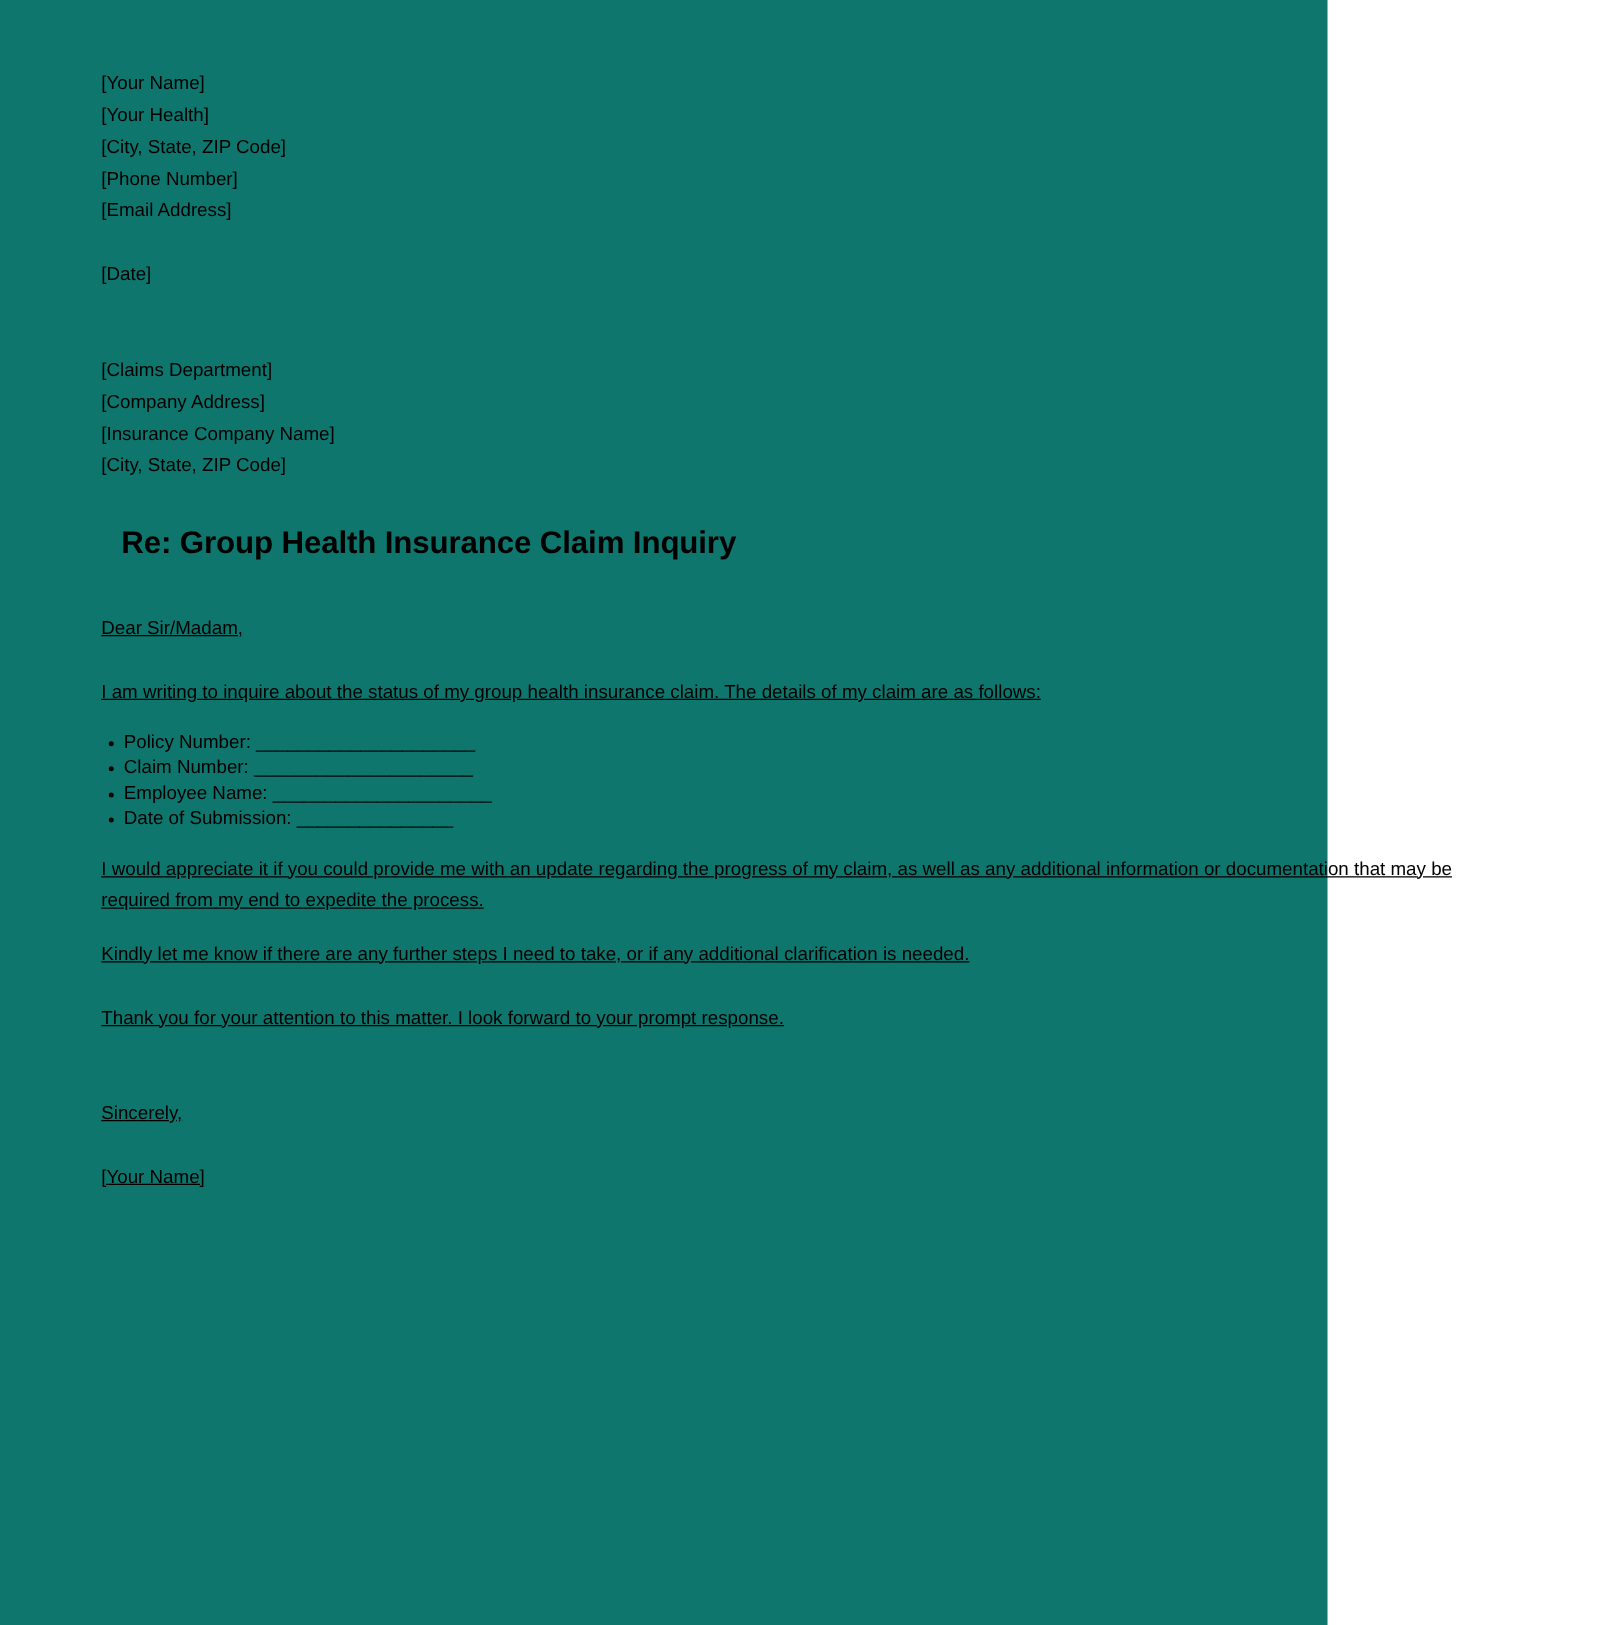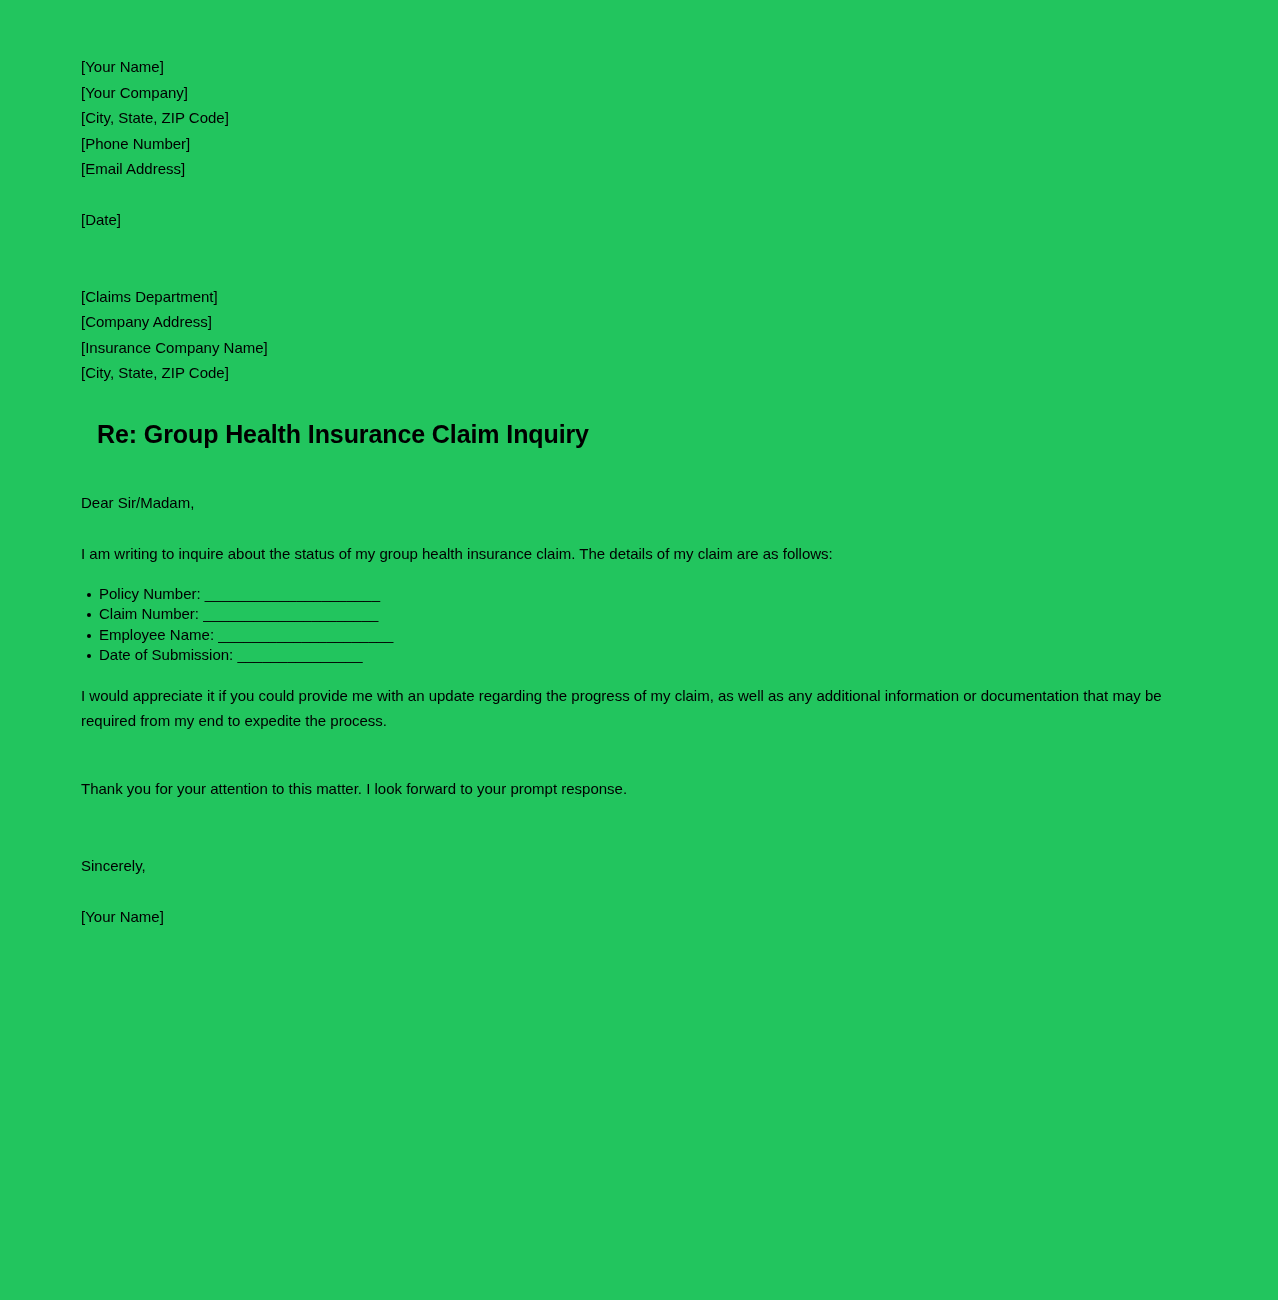--- a/index.html
+++ b/index.html
@@ -10,23 +10,23 @@
   }
   body {
     width: 1278px;
     min-height: 1300px;
     font-family: "Liberation Sans", sans-serif;
     color: #000000;
     -webkit-font-smoothing: antialiased;
   }
   .page {
     position: relative;
-    width: 1278px;
+    width: 1062px;
     min-height: 1300px;
-    background: #22c55e;
+    background: #0f766e;
     box-sizing: border-box;
     padding: 0;
   }
   .letter {
     position: absolute;
     left: 81px;
     top: 54px;
     width: 1100px;
   }
   
@@ -51,20 +51,21 @@
     margin: 16px;
     padding: 0;
     letter-spacing: -0.1px;
   }
   p.para {
     font-size: 15px;
     line-height: 25.5px;
     margin: 0;
     padding: 0;
     width: 1100px;
+    text-decoration: underline;
   }
   ul.claim-details {
     list-style: none;
     margin: 0;
     padding: 0;
     font-size: 15px;
     line-height: 20.5px;
   }
   ul.claim-details li {
     position: relative;
@@ -86,21 +87,21 @@
   }
 </style>
 </head>
 <body>
 
 <div class="page">
   <div class="letter">
 
     <div class="addr-block">
       <div class="line">[Your Name]</div>
-      <div class="line">[Your Company]</div>
+      <div class="line">[Your Health]</div>
       <div class="line">[City, State, ZIP Code]</div>
       <div class="line">[Phone Number]</div>
       <div class="line">[Email Address]</div>
     </div>
 
     <div class="spacer-line"></div>
 
     <div class="addr-block">
       <div class="line">[Date]</div>
     </div>
@@ -135,20 +136,21 @@
       <li><span>Employee Name:</span><span class="blank"> _____________________</span></li>
       <li><span>Date of Submission:</span><span class="blank"> _______________</span></li>
     </ul>
 
     <div class="spacer-half"></div>
 
     <p class="para">I would appreciate it if you could provide me with an update regarding the progress of my claim, as well as any additional information or documentation that may be required from my end to expedite the process.</p>
 
     <div class="spacer-half"></div>
 
+    <p class="para">Kindly let me know if there are any further steps I need to take, or if any additional clarification is needed.</p>
 
     <div class="spacer-line"></div>
 
     <p class="para">Thank you for your attention to this matter. I look forward to your prompt response.</p>
 
     <div class="spacer-line"></div>
     <div class="spacer-line"></div>
 
     <p class="para">Sincerely,</p>
 

